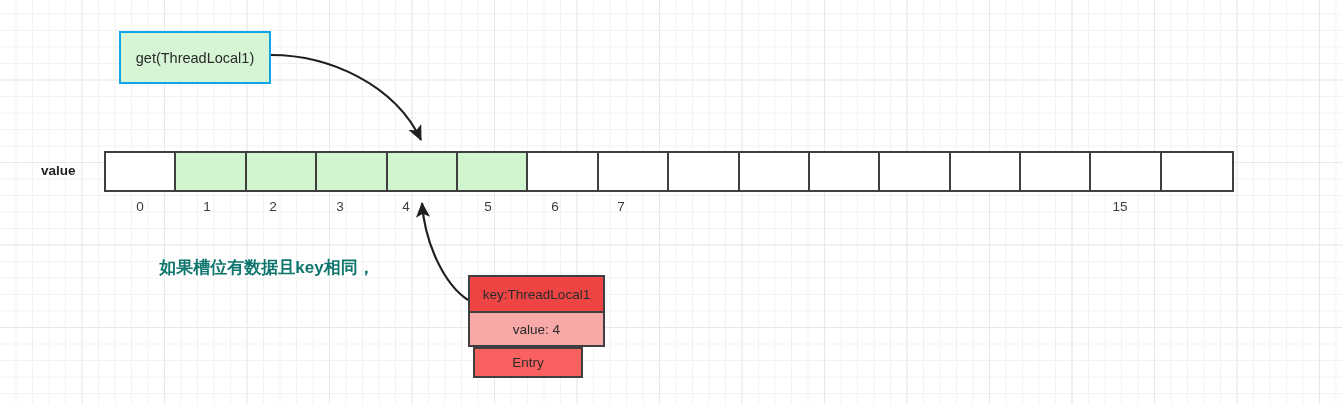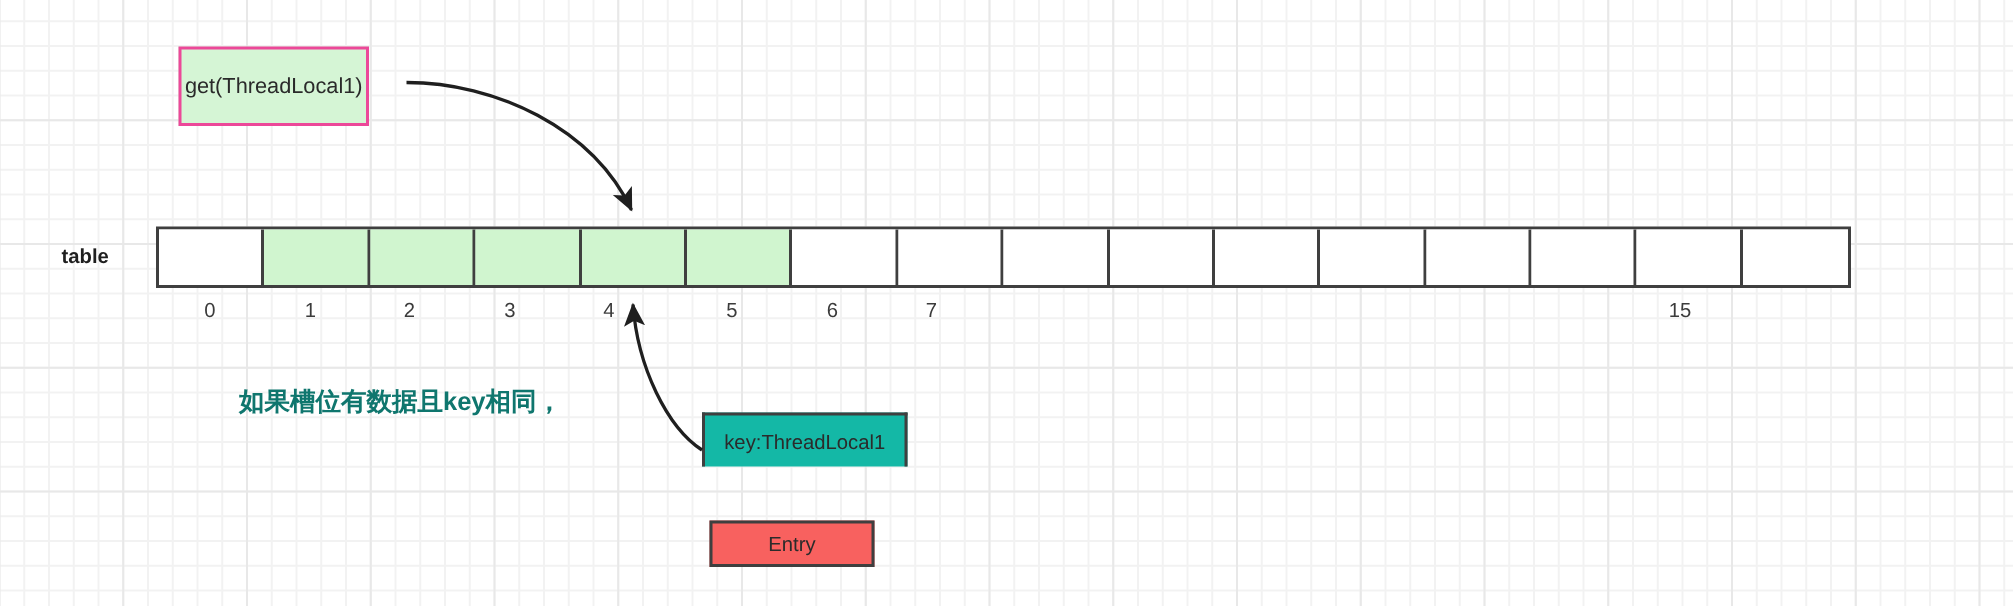--- a/index.html
+++ b/index.html
@@ -31,24 +31,24 @@
       16.5px 16.5px,
       16.5px 16.5px;
     background-position: -1px -3px, -1px -3px, -1px -3px, -1px -3px;
   }
 
   
   #call-box {
     position: absolute;
     left: 119px;
     top: 31px;
-    width: 127px;
+    width: 152px;
     height: 53px;
     background-color: #d5f5d5;
-    border: 2px solid #ec4899;
+    border: 2px solid #0ea5e9;
     box-sizing: border-box;
     display: flex;
     align-items: center;
     justify-content: center;
   }
   #call-box .label {
     font-size: 14.5px;
     color: #2a2a2a;
     white-space: nowrap;
   }
@@ -109,21 +109,21 @@
     position: absolute;
     left: 468px;
     top: 275px;
   }
   .entry-cell {
     width: 137px;
     height: 36px;
     box-sizing: border-box;
     border: 2px solid #3f3f3f;
     border-bottom: none;
-    background-color: #14b8a6;
+    background-color: #ef4444;
     display: flex;
     align-items: center;
     justify-content: center;
     font-size: 13.5px;
     color: #2b2b2b;
   }
   .entry-cell.value {
     background-color: #f9a8a8;
     border-bottom: 2px solid #3f3f3f;
   }
@@ -153,21 +153,21 @@
 </style>
 </head>
 <body>
 
 <div id="canvas"></div>
 
 <div id="call-box">
   <span class="label">get(ThreadLocal1)</span>
 </div>
 
-<div id="table-label">table</div>
+<div id="table-label">value</div>
 
 <div id="table-row">
     <div class="cell"></div>
     <div class="cell filled"></div>
     <div class="cell filled"></div>
     <div class="cell filled"></div>
     <div class="cell filled"></div>
     <div class="cell filled"></div>
     <div class="cell"></div>
     <div class="cell"></div>
@@ -192,20 +192,21 @@
     <div class="idx" style="left: 621px; top: 199px;">7</div>
     <div class="idx" style="left: 1120px; top: 199px;">15</div>
   </div>
 
 <div id="note">
   <div>如果槽位有数据且key相同，</div>
 </div>
 
 <div id="entry-group">
   <div class="entry-cell key">key:ThreadLocal1</div>
+  <div class="entry-cell value">value: 4</div>
   <div id="entry-title">Entry</div>
 </div>
 
 <svg class="overlay" viewBox="0 0 1342 404">
   <defs>
     <marker id="arrowhead" markerWidth="9" markerHeight="9" refX="6.5" refY="3.2" orient="auto" markerUnits="strokeWidth">
       <path d="M0,0 L7,3.2 L0,6.4 L1.6,3.2 z" fill="#1f1f1f"></path>
     </marker>
   </defs>
   <path d="M271,55 C330,55 395,85 421,140" fill="none" stroke="#1f1f1f" stroke-width="2.2" marker-end="url(#arrowhead)"></path>

